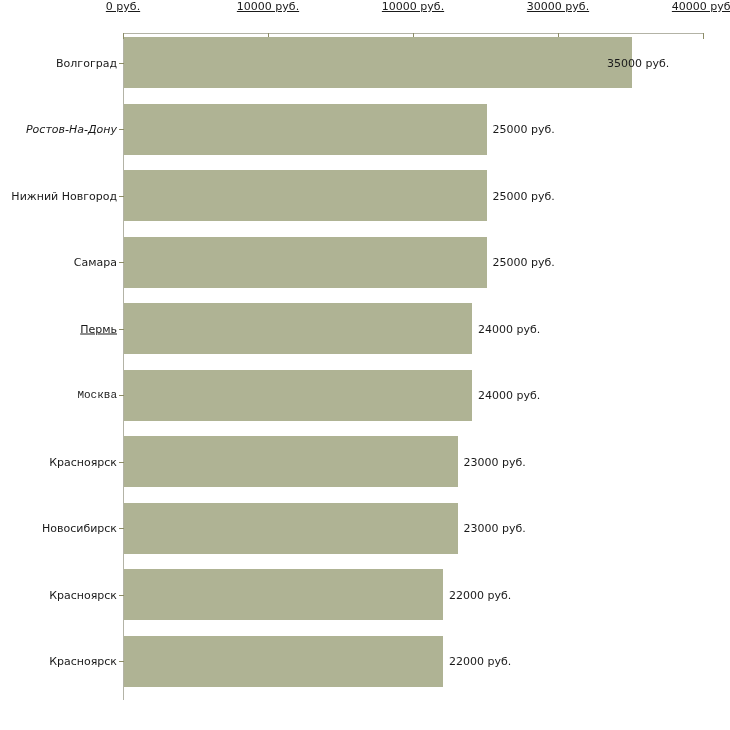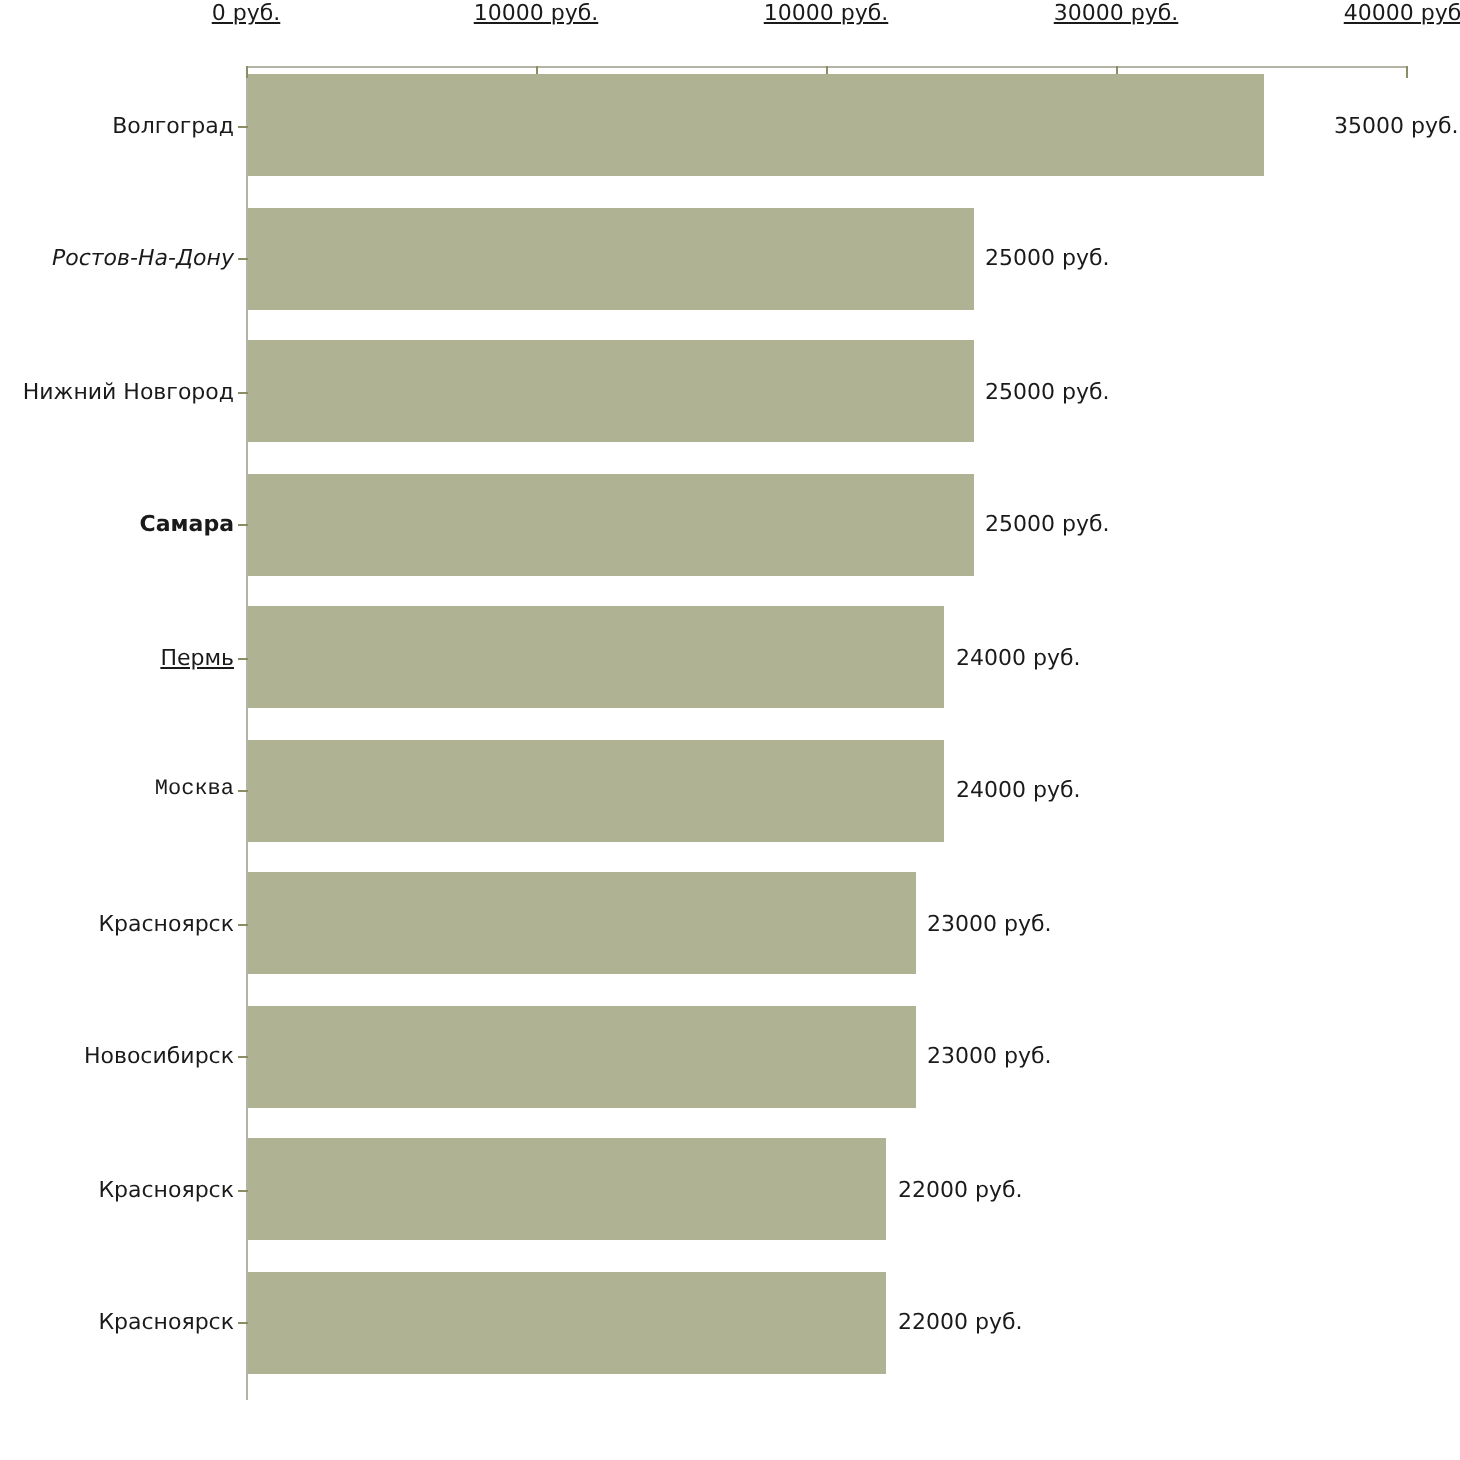--- a/index.html
+++ b/index.html
@@ -109,37 +109,37 @@
       <div class="axis-tick-label" style="left: 703px;">40000 руб.</div>
     </div>
   <div id="cats-layer">
       <div class="cat-tick" style="top: 62.5px;"></div>
       <div class="cat-label" style="top: 62.5px;">Волгоград</div>
       <div class="cat-tick" style="top: 129px;"></div>
       <div class="cat-label" style="top: 129px; font-style: italic;">Ростов-На-Дону</div>
       <div class="cat-tick" style="top: 195.5px;"></div>
       <div class="cat-label" style="top: 195.5px;">Нижний Новгород</div>
       <div class="cat-tick" style="top: 262px;"></div>
-      <div class="cat-label" style="top: 262px; font-weight: bold;">Самара</div>
+      <div class="cat-label" style="top: 262px;">Самара</div>
       <div class="cat-tick" style="top: 328.5px;"></div>
       <div class="cat-label" style="top: 328.5px; text-decoration: underline;">Пермь</div>
       <div class="cat-tick" style="top: 395px;"></div>
       <div class="cat-label" style="top: 395px; font-family: Liberation Mono, monospace;">Москва</div>
       <div class="cat-tick" style="top: 461.5px;"></div>
       <div class="cat-label" style="top: 461.5px;">Красноярск</div>
       <div class="cat-tick" style="top: 528px;"></div>
       <div class="cat-label" style="top: 528px;">Новосибирск</div>
       <div class="cat-tick" style="top: 594.5px;"></div>
       <div class="cat-label" style="top: 594.5px;">Красноярск</div>
       <div class="cat-tick" style="top: 661px;"></div>
       <div class="cat-label" style="top: 661px;">Красноярск</div>
     </div>
   <div id="bars-layer">
       <div class="bar" title="Волгоград 35000 руб." style="top: 37px; height: 51px; width: 507.5px; background: rgb(175, 179, 148);"></div>
-      <div class="bar-value-label" style="left: 667px; top: 62.5px;">35000 руб.</div>
+      <div class="bar-value-label" style="left: 607px; top: 62.5px;">35000 руб.</div>
       <div class="bar" title="Ростов-На-Дону 25000 руб." style="top: 103.5px; height: 51px; width: 362.5px; background: rgb(175, 179, 148);"></div>
       <div class="bar-value-label" style="left: 492.5px; top: 129px;">25000 руб.</div>
       <div class="bar" title="Нижний Новгород 25000 руб." style="top: 170px; height: 51px; width: 362.5px; background: rgb(175, 179, 148);"></div>
       <div class="bar-value-label" style="left: 492.5px; top: 195.5px;">25000 руб.</div>
       <div class="bar" title="Самара 25000 руб." style="top: 236.5px; height: 51px; width: 362.5px; background: rgb(175, 179, 148);"></div>
       <div class="bar-value-label" style="left: 492.5px; top: 262px;">25000 руб.</div>
       <div class="bar" title="Пермь 24000 руб." style="top: 303px; height: 51px; width: 348px; background: rgb(175, 179, 148);"></div>
       <div class="bar-value-label" style="left: 478px; top: 328.5px;">24000 руб.</div>
       <div class="bar" title="Москва 24000 руб." style="top: 369.5px; height: 51px; width: 348px; background: rgb(175, 179, 148);"></div>
       <div class="bar-value-label" style="left: 478px; top: 395px;">24000 руб.</div>

